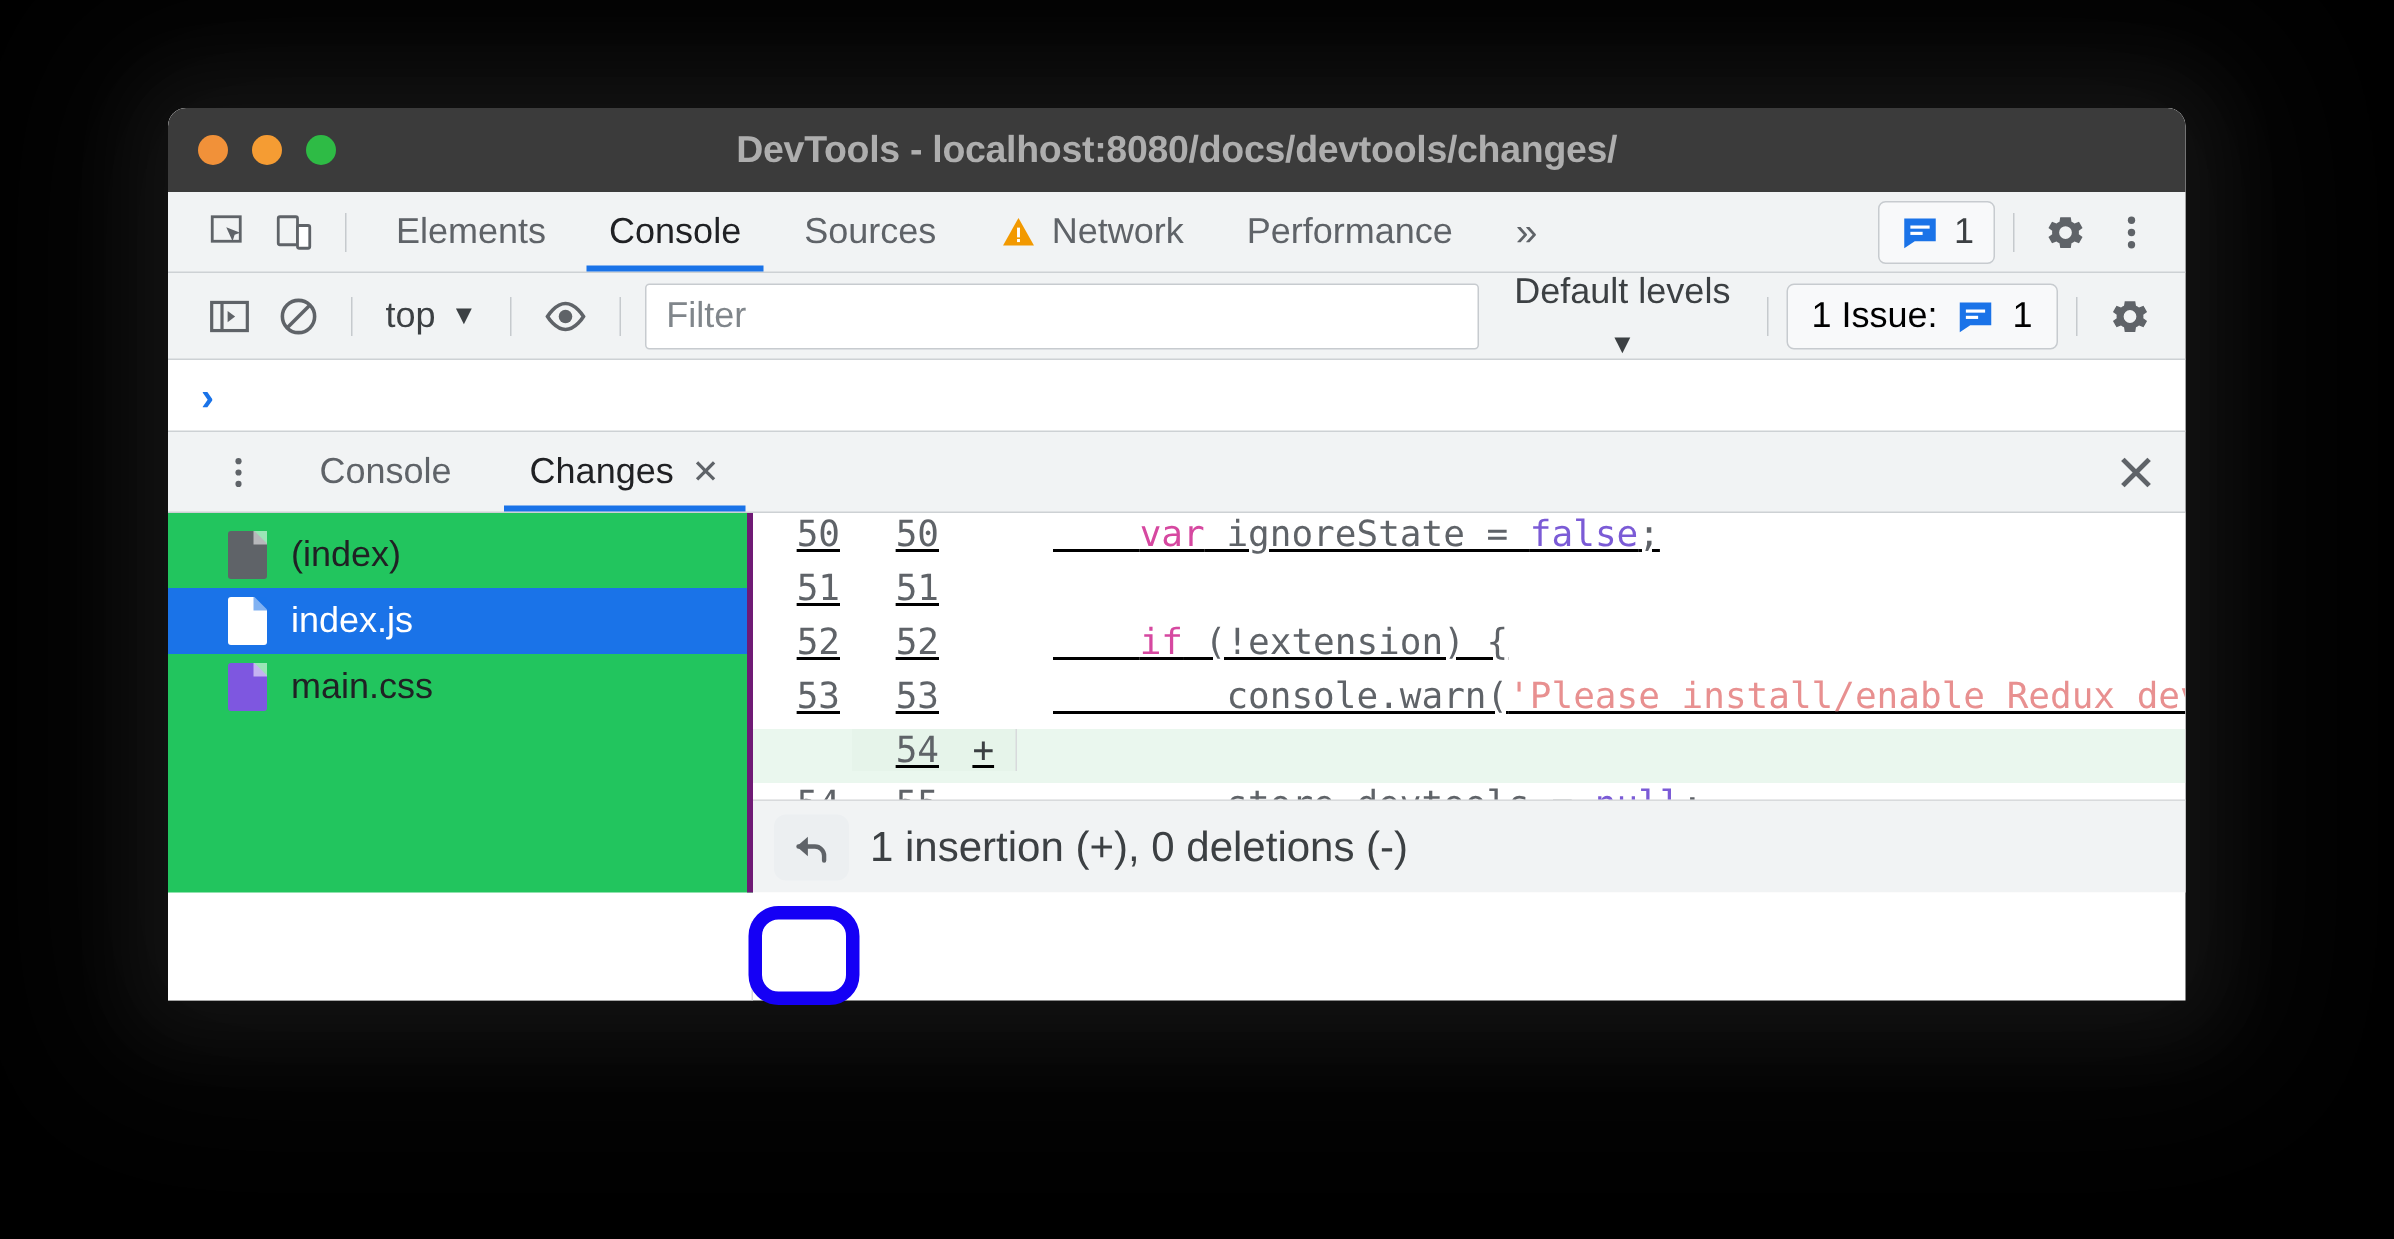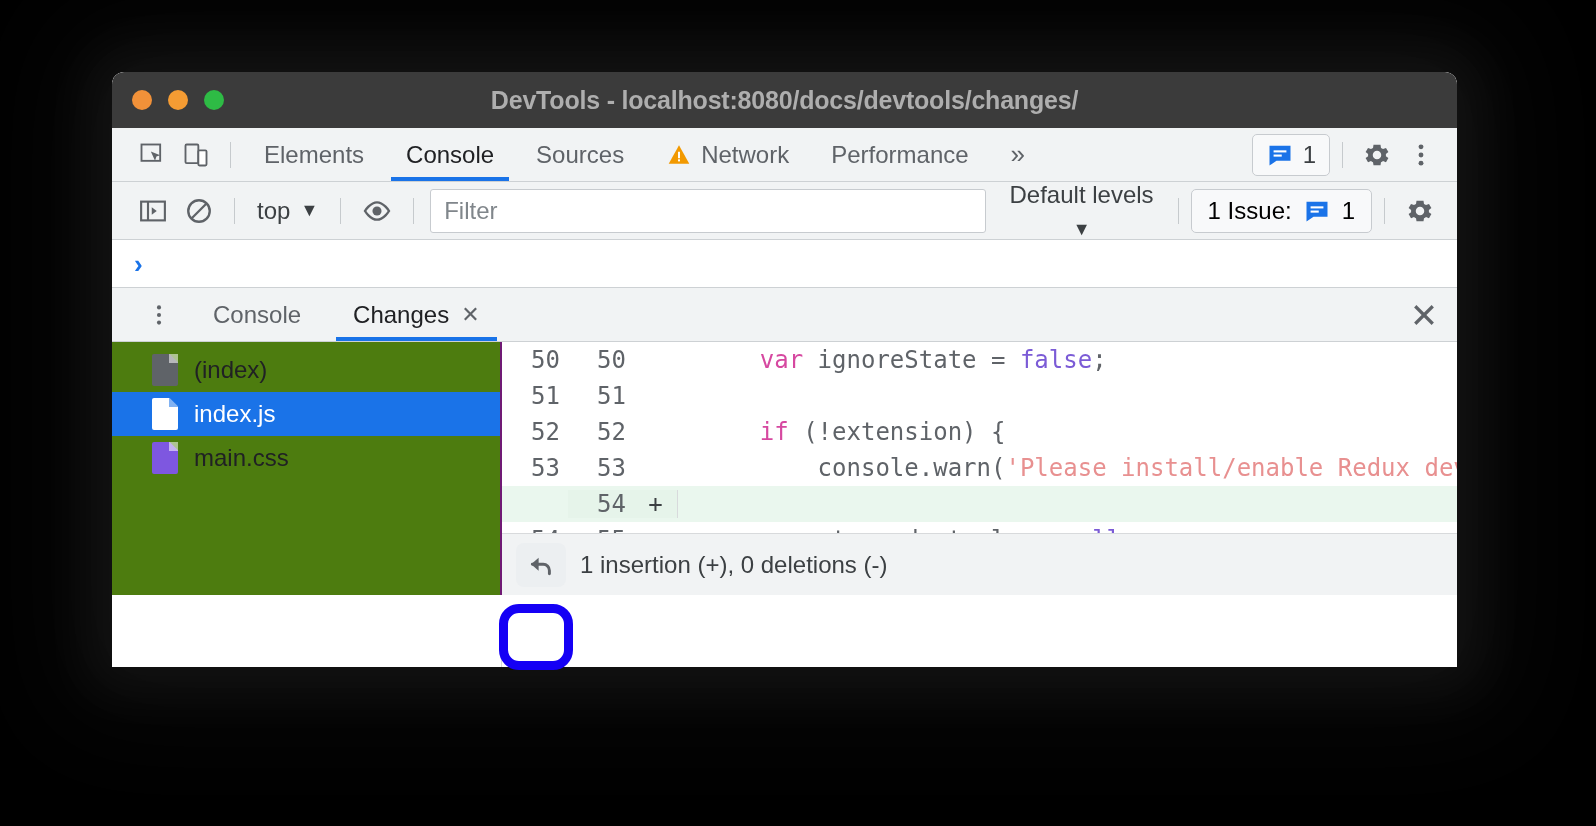--- a/index.html
+++ b/index.html
@@ -155,22 +155,22 @@
   .drawer-close { color: #5f6368; display: flex; align-items: center; }
 
   
   .changes-body {
     display: flex;
     height: 253px;
     background: #fff;
   }
   .file-list {
     width: 390px; flex: none;
-    background: #4d7c0f;
-    border-right: 2px solid #701a75;
+    background: #22c55e;
+    border-right: 4px solid #701a75;
     padding-top: 6px;
   }
   .file-row {
     height: 44px; display: flex; align-items: center; gap: 16px;
     padding-left: 40px; font-size: 24px; color: #202124;
   }
   .file-row.selected { background: #1a73e8; color: #fff; }
   .fileicon { width: 26px; height: 32px; flex: none; position: relative; }
   .fileicon .page {
     position: absolute; inset: 0;
@@ -184,24 +184,25 @@
   }
 
   .diff-pane {
     flex: 1; min-width: 0;
     display: flex; flex-direction: column;
     background: #fff;
     overflow: hidden;
   }
   .diff-scroll { flex: 1; overflow: hidden; position: relative; }
   .dline {
-    display: flex; align-items: center;
+    display: flex; align-items: flex-start;
     height: 36px;
     font-family: "DejaVu Sans Mono", monospace;
     font-size: 24px;
+    text-decoration: underline;
   }
   .gutter-old, .gutter-new {
     width: 66px; flex: none;
     text-align: right; padding-right: 8px;
     color: #5f6368;
     display: flex; align-items: center; justify-content: flex-end;
   }
   .gutter-sign {
     width: 44px; flex: none;
     display: flex; align-items: center; justify-content: center;
@@ -238,21 +239,21 @@
     border-top: 1px solid #d8dadc;
     display: flex; align-items: center;
     padding-left: 14px; gap: 14px;
   }
   .revert-btn {
     width: 50px; height: 44px; border-radius: 8px;
     background: #eceff1;
     display: flex; align-items: center; justify-content: center;
     color: #5f6368;
   }
-  .footer-text { font-size: 24px; color: #3c4043; }
+  .footer-text { font-size: 28px; color: #3c4043; }
 
   
   .bottom-left-white {
     position: absolute;
     left: 0; top: 542px;
     width: 390px; height: 53px;
     background: #fff;
     border-right: 1px solid #d8dadc;
   }
 

